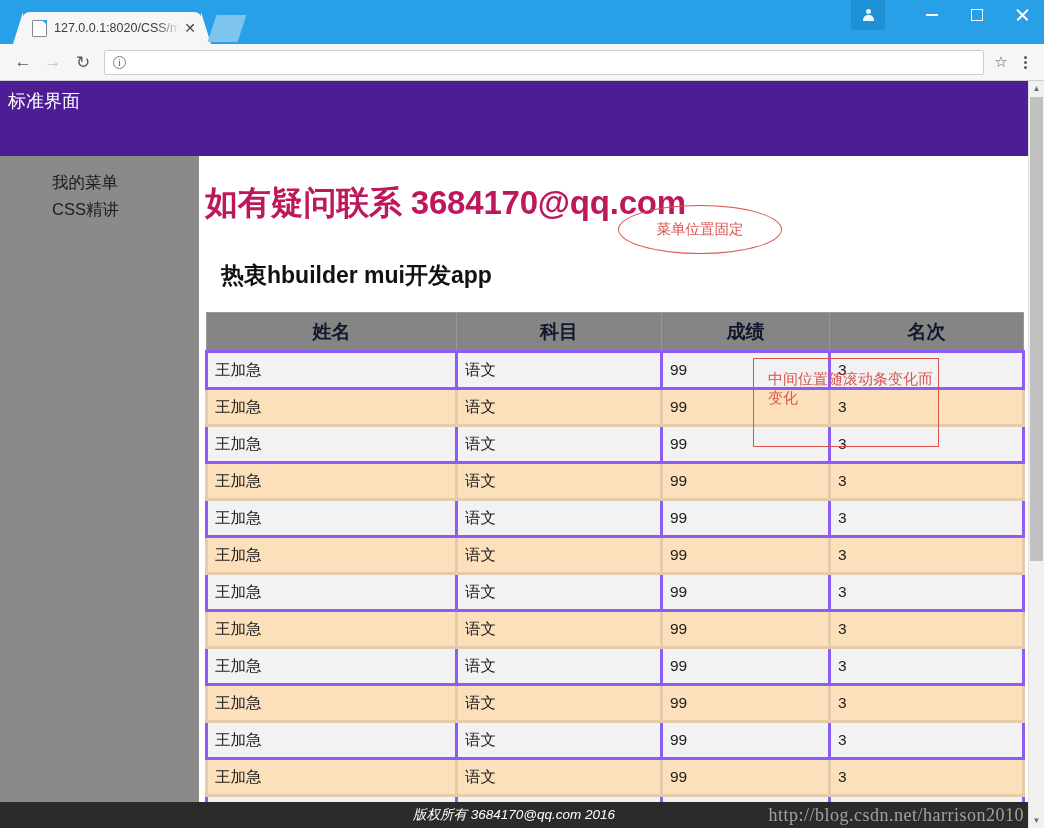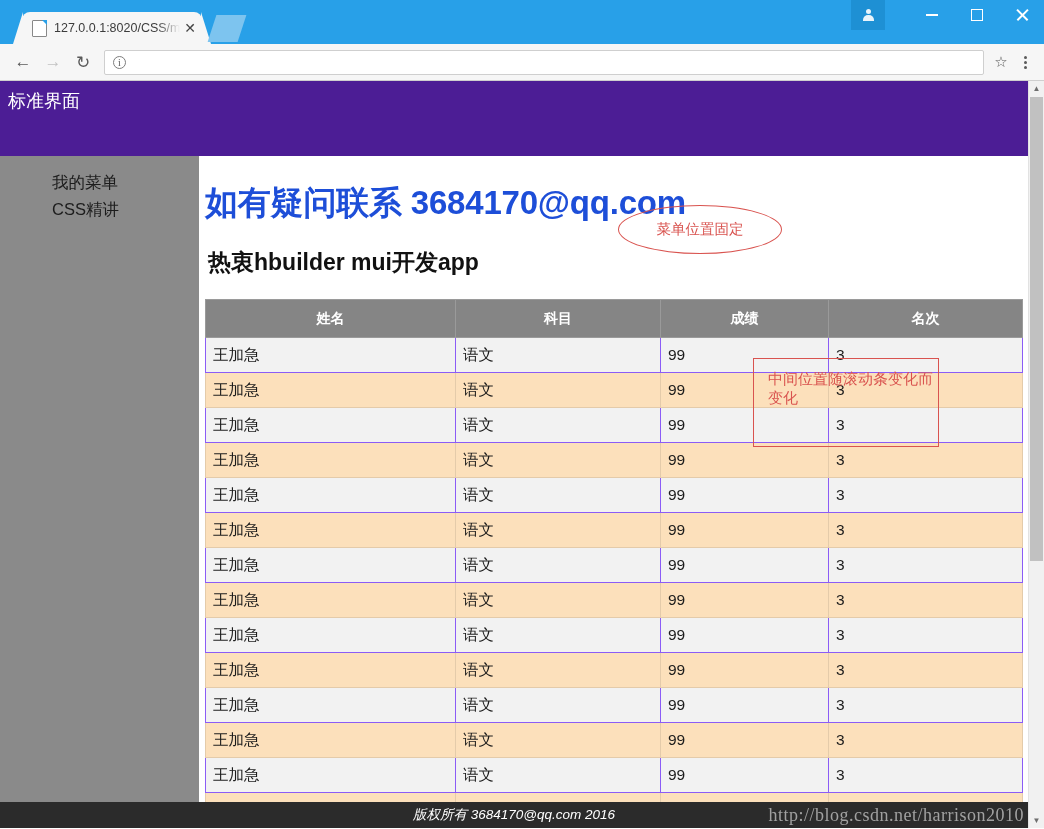--- a/index.html
+++ b/index.html
@@ -300,49 +300,49 @@
     width: 829px;
     height: 672px;
     background: #fff;
     overflow: hidden;
   }
   .content h1 {
     margin: 0;
     padding: 25px 0 0 6px;
     font-size: 33px;
     font-weight: bold;
-    color: #1d4ed8;
+    color: #be185d;
     letter-spacing: -0.2px;
   }
   .content h2 {
-    margin: 3px;
+    margin: 16px;
     padding: 18px 0 0 6px;
     font-size: 23px;
     font-weight: bold;
     color: #111;
   }
 
   table.grades {
     border-collapse: collapse;
     width: 817px;
     margin: 21px 0 0 6px;
     table-layout: fixed;
   }
   table.grades th {
     background: #858585;
-    color: #ffffff;
-    font-size: 14px;
+    color: #0f172a;
+    font-size: 19px;
     font-weight: bold;
     height: 35px;
     border: 1px solid #9a9a9a;
     text-align: center;
   }
   table.grades td {
     height: 34px;
-    border: 1px solid #8b5cf6;
+    border: 3px solid #8b5cf6;
     font-size: 15.5px;
     color: #1b1b1b;
     padding: 0 7px;
     text-align: left;
     white-space: nowrap;
     margin-left: 7px;
   }
   table.grades tr.odd td  { background: #f2f2f2; }
   table.grades tr.even td { background: #fce0bb; border-color: #e4cbaa; }
 

